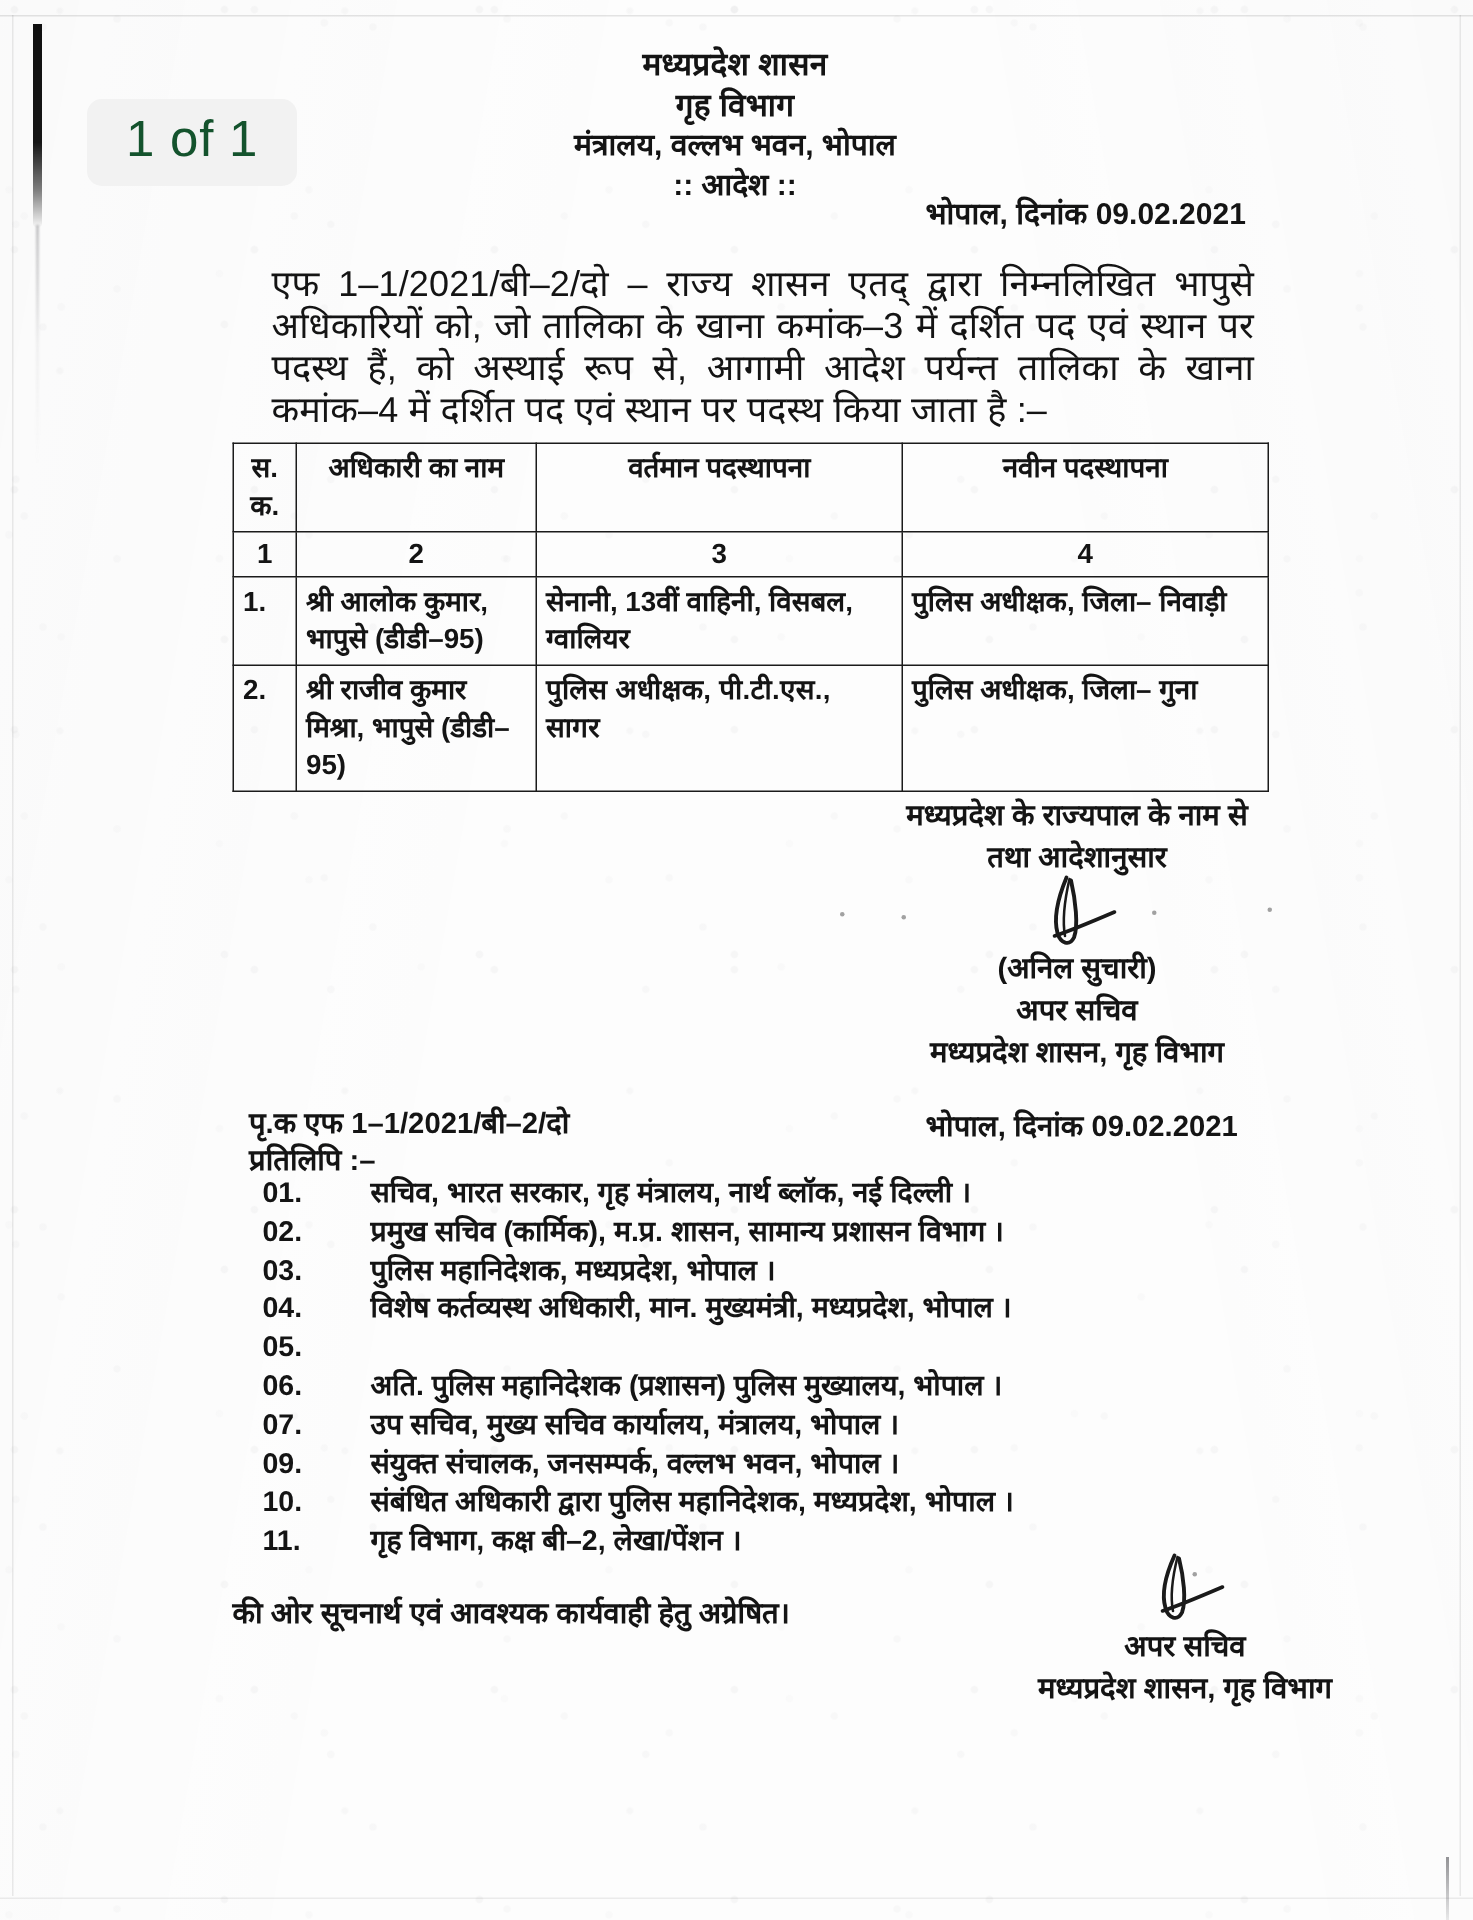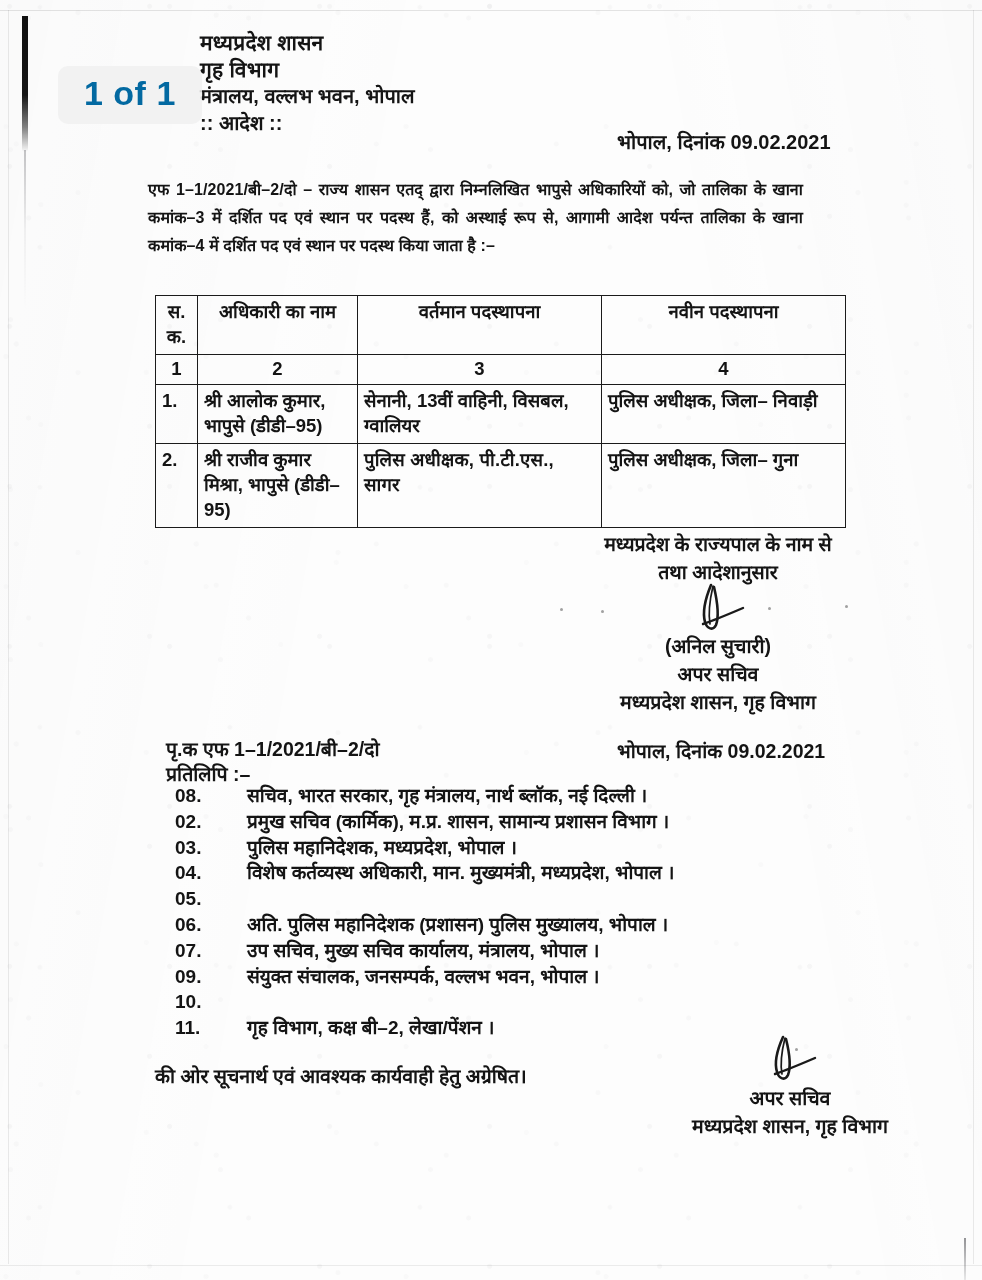--- a/index.html
+++ b/index.html
@@ -76,54 +76,54 @@
     filter: blur(.4px);
   }
 
   
   #page-badge {
     position: absolute;
     left: 58px; top: 66px;
     padding: 10px 26px 14px 26px;
     background: rgba(240,240,240,.86);
     border-radius: 10px;
-    color: #0369a1;
+    color: #14532d;
     font-size: 34px;
-    font-weight: 700;
+    font-weight: 400;
     letter-spacing: .5px;
     line-height: 1;
     z-index: 8;
   }
 
   
   .doc {
     position: absolute;
     inset: 0;
     color: #141414;
     z-index: 4;
   }
   .ln { position: absolute; white-space: pre; text-align: right; }
-  .ctr { text-align: left; }
+  .ctr { text-align: center; }
 
   .hdr {
     font-size: 21px;
     font-weight: 700;
     letter-spacing: .2px;
   }
   .hdr-sub { font-size: 20px; font-weight: 700; }
   .date-line { font-size: 20px; font-weight: 700; }
 
   
   #order-body {
     position: absolute;
-    left: 148px; top: 176px;
+    left: 181px; top: 176px;
     width: 655px;
-    font-size: 16px;
+    font-size: 24px;
     line-height: 28px;
-    font-weight: 700;
+    font-weight: 400;
     text-align: justify;
     letter-spacing: .1px;
   }
 
   
   #posting-table {
     position: absolute;
     left: 155px; top: 295px;
     width: 690px;
     border-collapse: collapse;
@@ -271,21 +271,21 @@
     <div class="stray-dot" style="left:601px; top:610px;"></div>
     <div class="stray-dot" style="left:768px; top:607px;"></div>
     <div class="stray-dot" style="left:845px; top:605px;"></div>
 
     <div class="ln endorse" style="left:166px; top:736px;">पृ.क एफ 1–1/2021/बी–2/दो</div>
     <div class="ln endorse" style="left:617px; top:738px;">भोपाल, दिनांक 09.02.2021</div>
     <div class="ln endorse" style="left:166px; top:761px;">प्रतिलिपि :–</div>
 
     <div id="copy-list">
       <div class="copy-row">
-        <span class="copy-num">08.</span>
+        <span class="copy-num">01.</span>
         <span class="copy-txt">सचिव, भारत सरकार, गृह मंत्रालय, नार्थ ब्लॉक, नई दिल्ली ।</span>
       </div>
       <div class="copy-row">
         <span class="copy-num">02.</span>
         <span class="copy-txt">प्रमुख सचिव (कार्मिक),  म.प्र. शासन, सामान्य प्रशासन विभाग ।</span>
       </div>
       <div class="copy-row">
         <span class="copy-num">03.</span>
         <span class="copy-txt">पुलिस महानिदेशक, मध्यप्रदेश, भोपाल ।</span>
       </div>
@@ -303,20 +303,21 @@
       <div class="copy-row">
         <span class="copy-num">07.</span>
         <span class="copy-txt">उप सचिव, मुख्य सचिव कार्यालय, मंत्रालय, भोपाल ।</span>
       </div>
       <div class="copy-row">
         <span class="copy-num">09.</span>
         <span class="copy-txt">संयुक्त संचालक, जनसम्पर्क, वल्लभ भवन, भोपाल ।</span>
       </div>
       <div class="copy-row">
         <span class="copy-num">10.</span>
+        <span class="copy-txt">संबंधित अधिकारी द्वारा पुलिस महानिदेशक, मध्यप्रदेश, भोपाल ।</span>
       </div>
       <div class="copy-row">
         <span class="copy-num">11.</span>
         <span class="copy-txt">गृह विभाग, कक्ष बी–2, लेखा/पेंशन ।</span>
       </div>
     </div>
 
     <div class="stray-dot" style="left:795px; top:1048px;"></div>
 
     <div class="ln endorse" style="left:155px; top:1063px;">की ओर सूचनार्थ एवं आवश्यक कार्यवाही हेतु अग्रेषित।</div>

